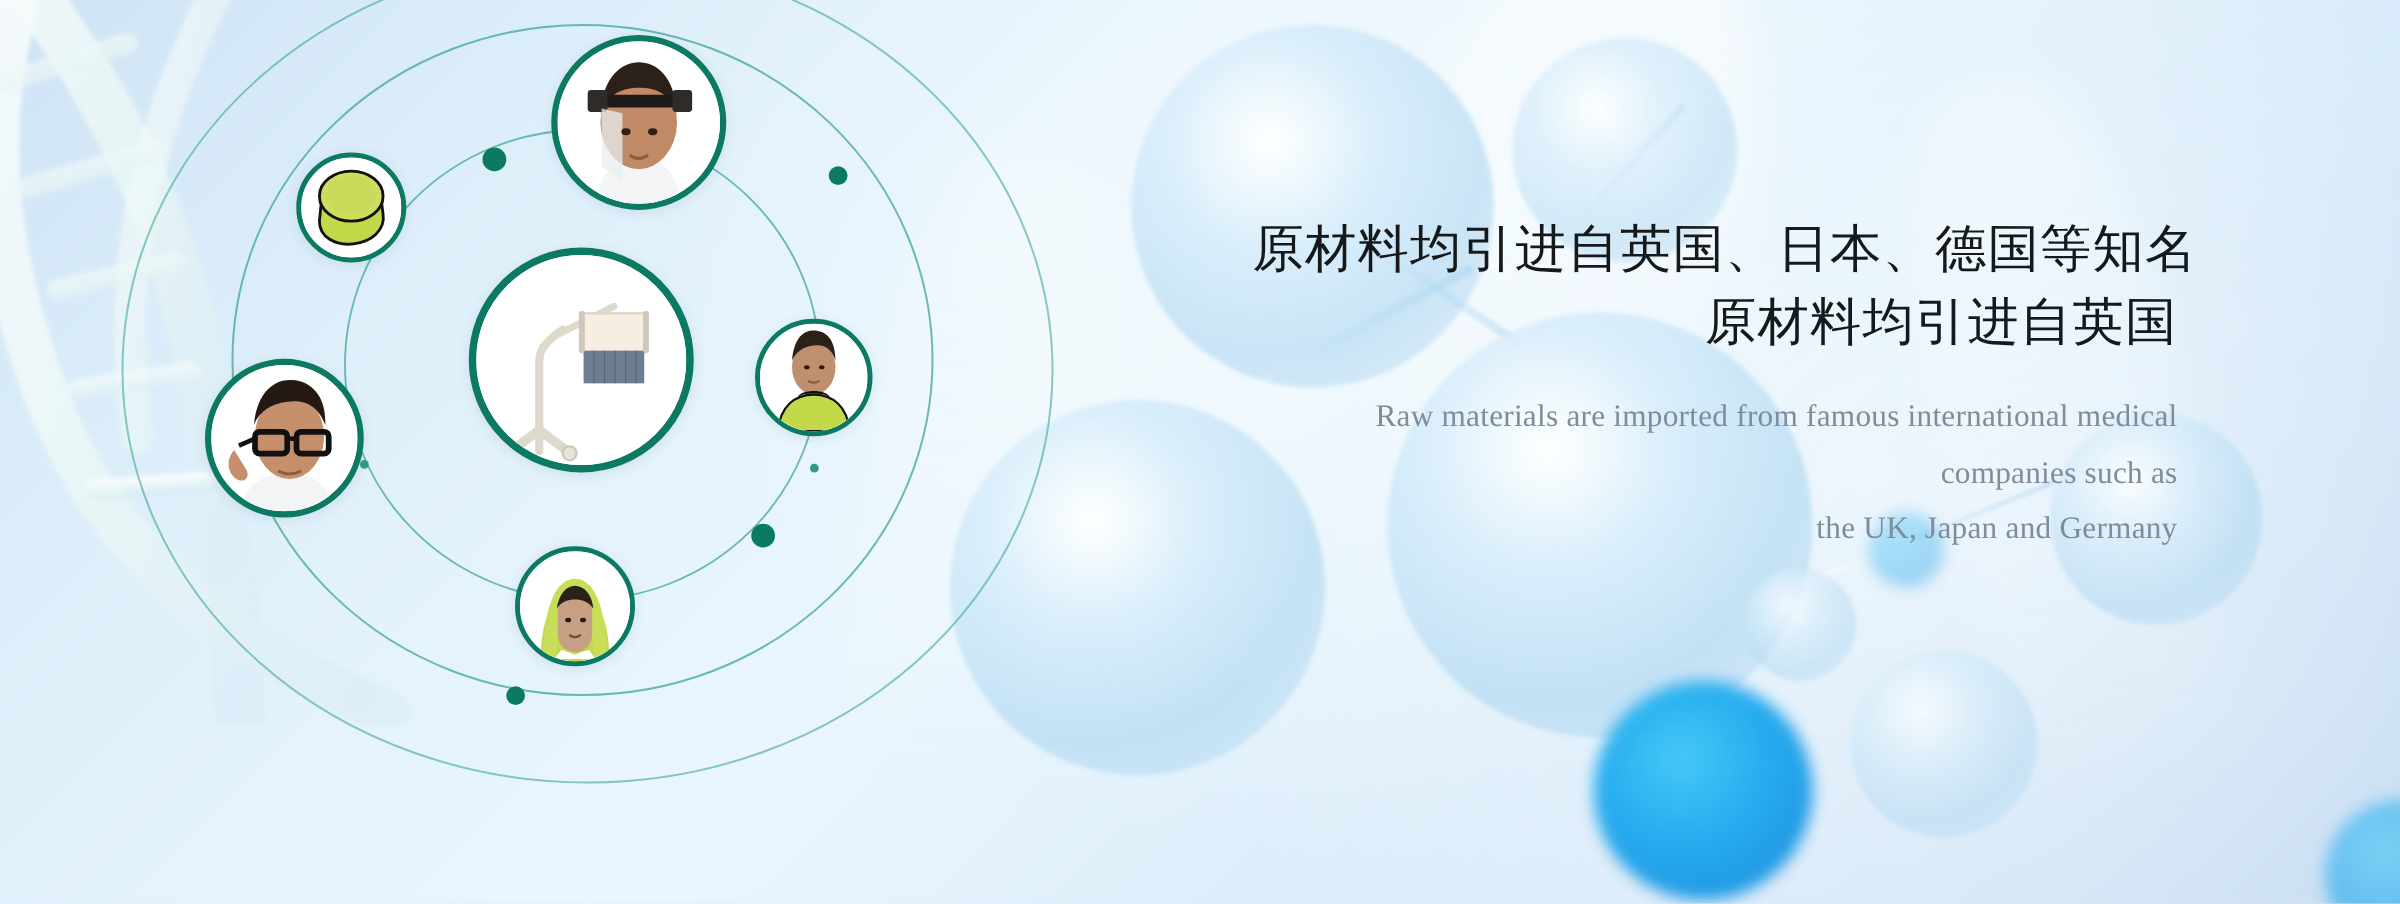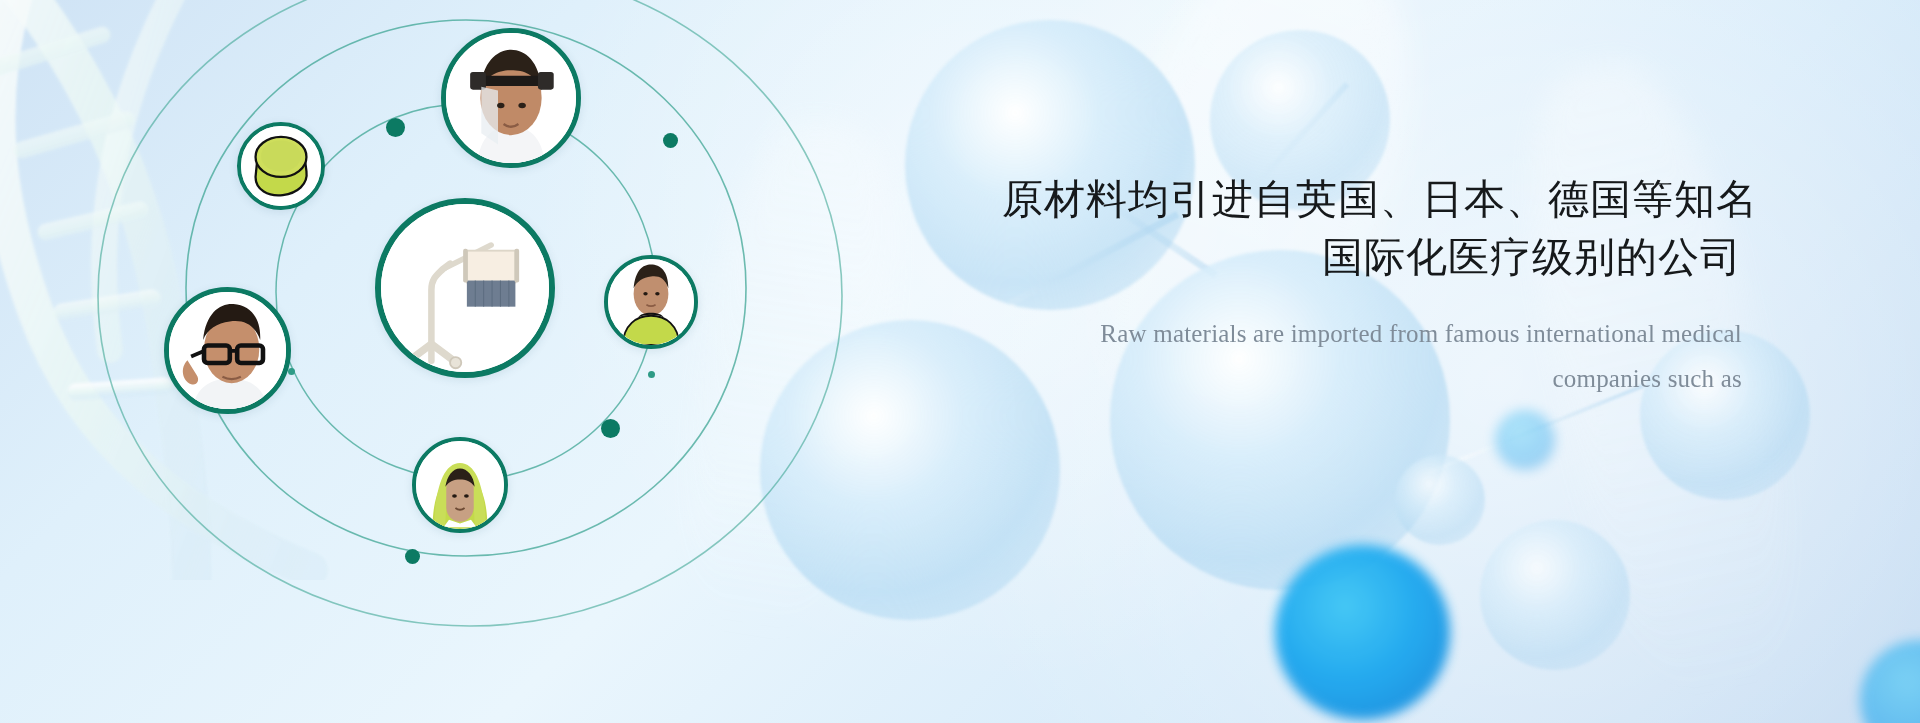--- a/index.html
+++ b/index.html
@@ -267,20 +267,21 @@
   <div class="dot dot-lg d1"></div>
   <div class="dot dot-md d2"></div>
   <div class="dot dot-lg d3"></div>
   <div class="dot dot-md d4"></div>
   <div class="dot dot-xs d5"></div>
   <div class="dot dot-xs d6"></div>
 
   <div class="copy">
     <div class="headline">
       <span class="l1">原材料均引进自英国、日本、德国等知名</span>
-      <span class="l2">国际化医疗级别的公司</span>
+      <span class="l2">原材料均引进自英国</span>
     </div>
     <div class="subcopy">
       <span>Raw materials are imported from famous international medical companies such as</span>
+      <span>the UK, Japan and Germany</span>
     </div>
   </div>
 
 </div>
 
 </body></html>

